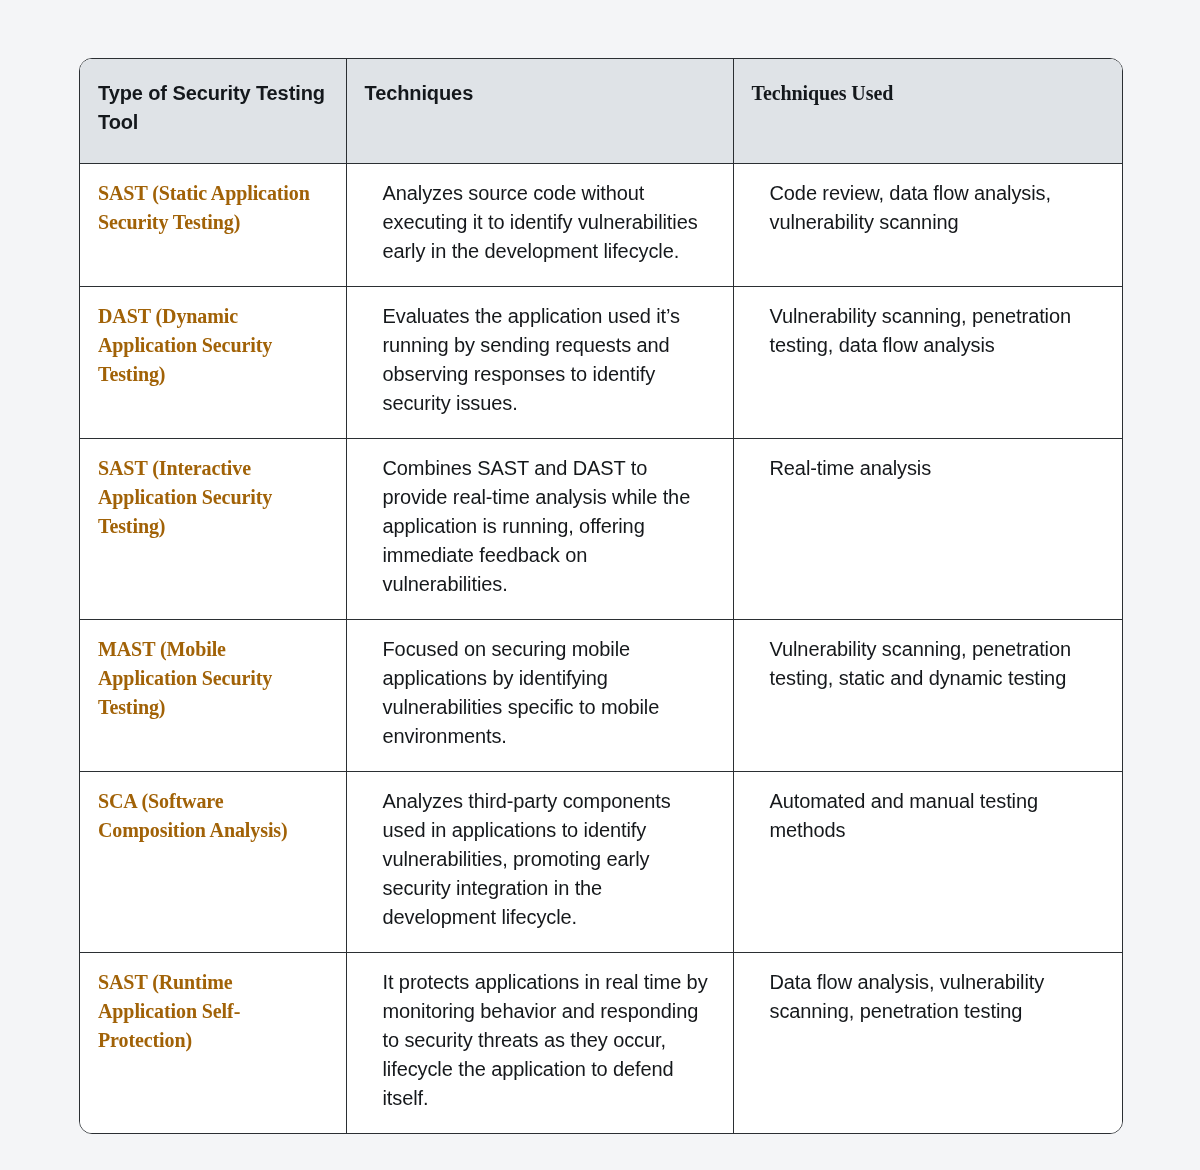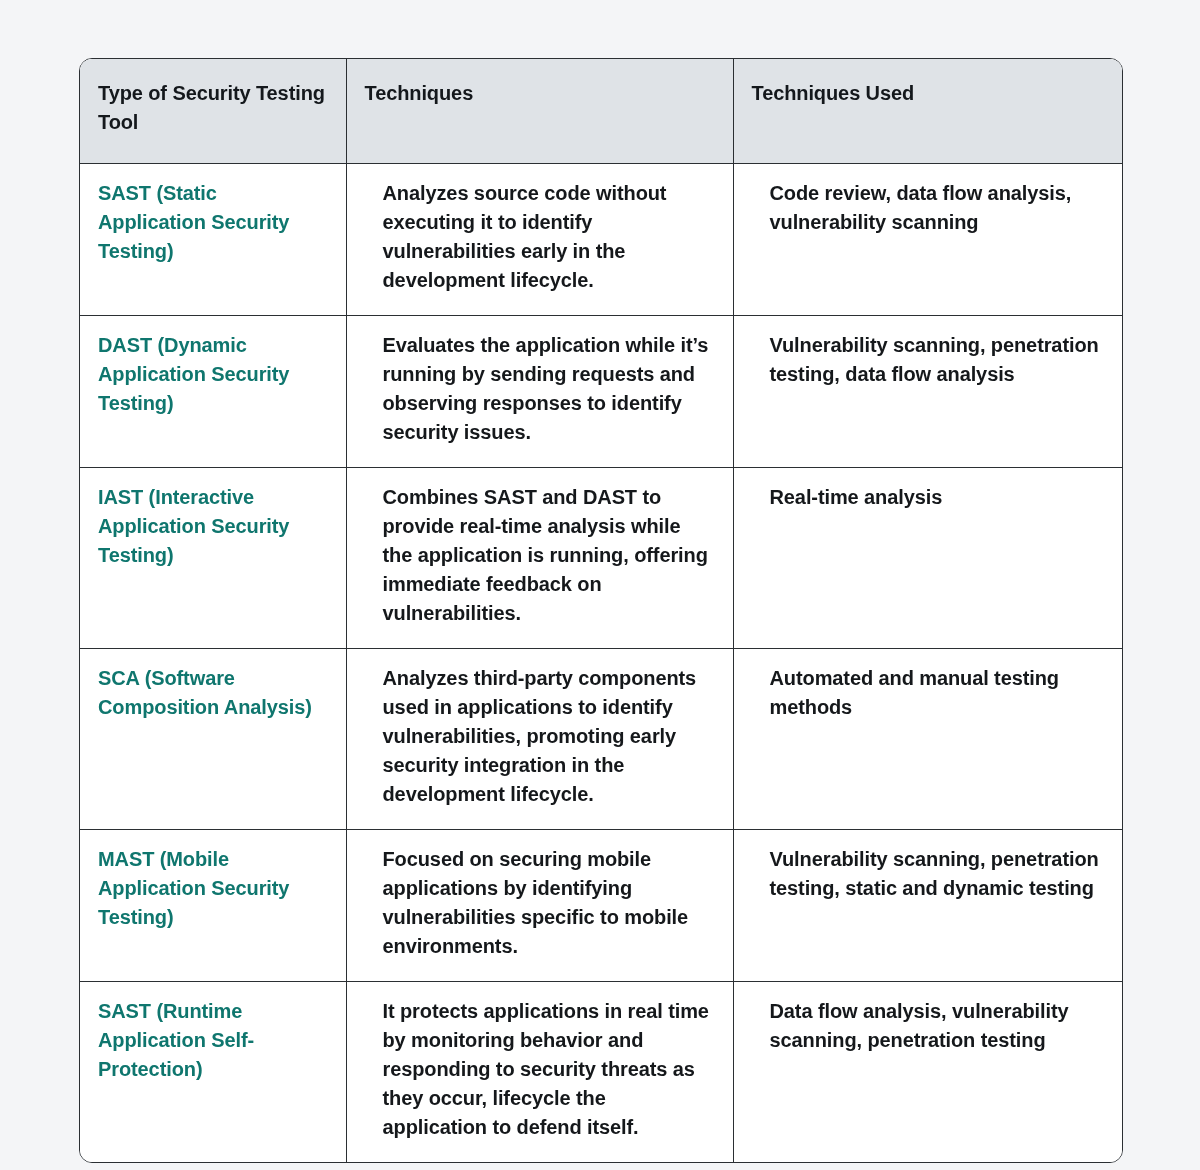--- a/index.html
+++ b/index.html
@@ -48,41 +48,42 @@
     vertical-align: top;
     font-weight: bold;
     font-size: 20px;
     line-height: 29px;
     color: #14181c;
     padding: 20px 18px 26px 18px;
     border-right: 1px solid #2b2f33;
     border-bottom: 1px solid #2b2f33;
     letter-spacing: -0.1px;
   }
-  thead th:last-child { border-right: none; }
+  thead th:last-child { border-right: none; font-family: Liberation Serif, serif; }
 
   tbody td {
     vertical-align: top;
     font-size: 20px;
     line-height: 29px;
     color: #15181b;
     padding: 15px 18px 20px 18px;
     border-right: 1px solid #2b2f33;
     border-bottom: 1px solid #2b2f33;
     letter-spacing: -0.1px;
   }
   tbody td:last-child { border-right: none; }
   tbody tr:last-child td { border-bottom: none; }
 
   td.type-cell {
     font-weight: bold;
-    color: #0f766e;
+    color: #a16207;
+    font-family: Liberation Serif, serif;
   }
   td.desc-cell, td.tech-cell {
-    font-weight: bold;
+    font-weight: normal;
     padding-left: 36px;
   }
   .cell-text { display: block; }
 </style>
 </head>
 <body>
 
 <div class="page">
   <div class="table-wrap">
     <table class="sec-table">
@@ -114,57 +115,57 @@
           </td>
           <td class="tech-cell">
             <span class="cell-text">Code review, data flow analysis, vulnerability scanning</span>
           </td>
         </tr>
         <tr>
           <td class="type-cell">
             <span class="cell-text">DAST (Dynamic Application Security Testing)</span>
           </td>
           <td class="desc-cell">
-            <span class="cell-text">Evaluates the application while it’s running by sending requests and observing responses to identify security issues.</span>
+            <span class="cell-text">Evaluates the application used it’s running by sending requests and observing responses to identify security issues.</span>
           </td>
           <td class="tech-cell">
             <span class="cell-text">Vulnerability scanning, penetration testing, data flow analysis</span>
           </td>
         </tr>
         <tr>
           <td class="type-cell">
-            <span class="cell-text">IAST (Interactive Application Security Testing)</span>
+            <span class="cell-text">SAST (Interactive Application Security Testing)</span>
           </td>
           <td class="desc-cell">
             <span class="cell-text">Combines SAST and DAST to provide real-time analysis while the application is running, offering immediate feedback on vulnerabilities.</span>
           </td>
           <td class="tech-cell">
             <span class="cell-text">Real-time analysis</span>
+          </td>
+        </tr>
+        <tr>
+          <td class="type-cell">
+            <span class="cell-text">MAST (Mobile Application Security Testing)</span>
+          </td>
+          <td class="desc-cell">
+            <span class="cell-text">Focused on securing mobile applications by identifying vulnerabilities specific to mobile environments.</span>
+          </td>
+          <td class="tech-cell">
+            <span class="cell-text">Vulnerability scanning, penetration testing, static and dynamic testing</span>
           </td>
         </tr>
         <tr>
           <td class="type-cell">
             <span class="cell-text">SCA (Software Composition Analysis)</span>
           </td>
           <td class="desc-cell">
             <span class="cell-text">Analyzes third-party components used in applications to identify vulnerabilities, promoting early security integration in the development lifecycle.</span>
           </td>
           <td class="tech-cell">
             <span class="cell-text">Automated and manual testing methods</span>
-          </td>
-        </tr>
-        <tr>
-          <td class="type-cell">
-            <span class="cell-text">MAST (Mobile Application Security Testing)</span>
-          </td>
-          <td class="desc-cell">
-            <span class="cell-text">Focused on securing mobile applications by identifying vulnerabilities specific to mobile environments.</span>
-          </td>
-          <td class="tech-cell">
-            <span class="cell-text">Vulnerability scanning, penetration testing, static and dynamic testing</span>
           </td>
         </tr>
         <tr>
           <td class="type-cell">
             <span class="cell-text">SAST (Runtime Application Self-Protection)</span>
           </td>
           <td class="desc-cell">
             <span class="cell-text">It protects applications in real time by monitoring behavior and responding to security threats as they occur, lifecycle the application to defend itself.</span>
           </td>
           <td class="tech-cell">

